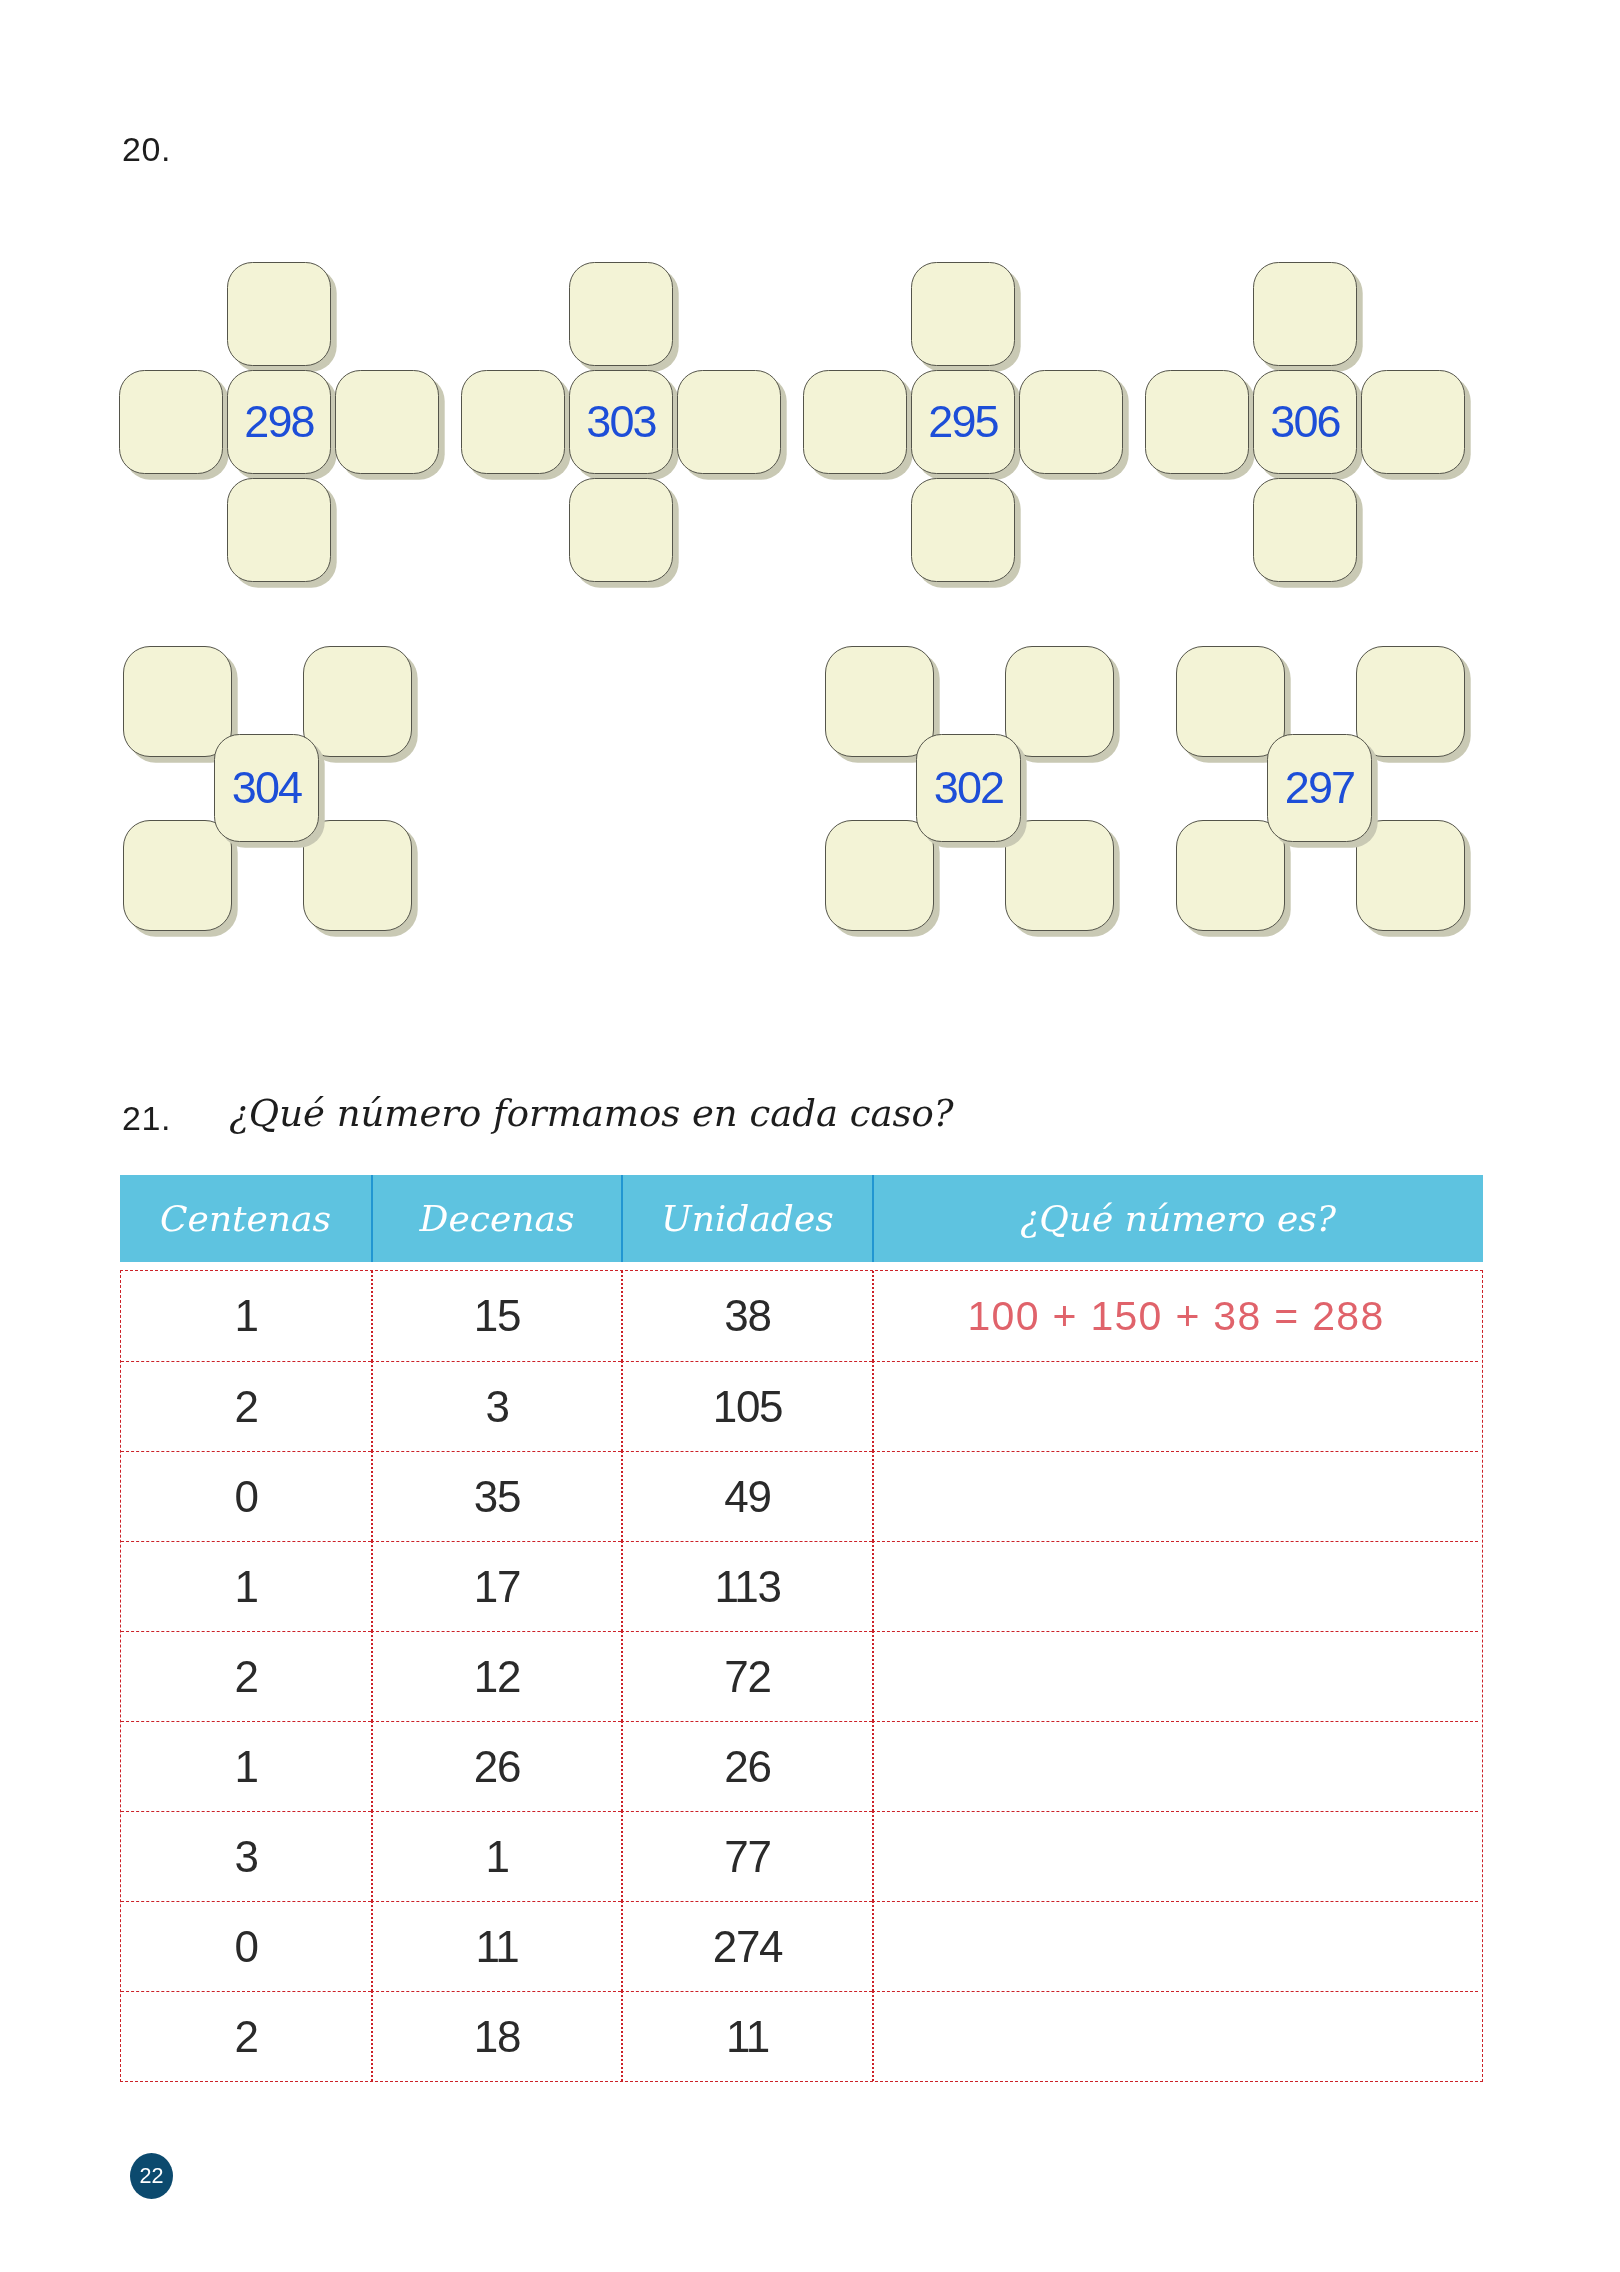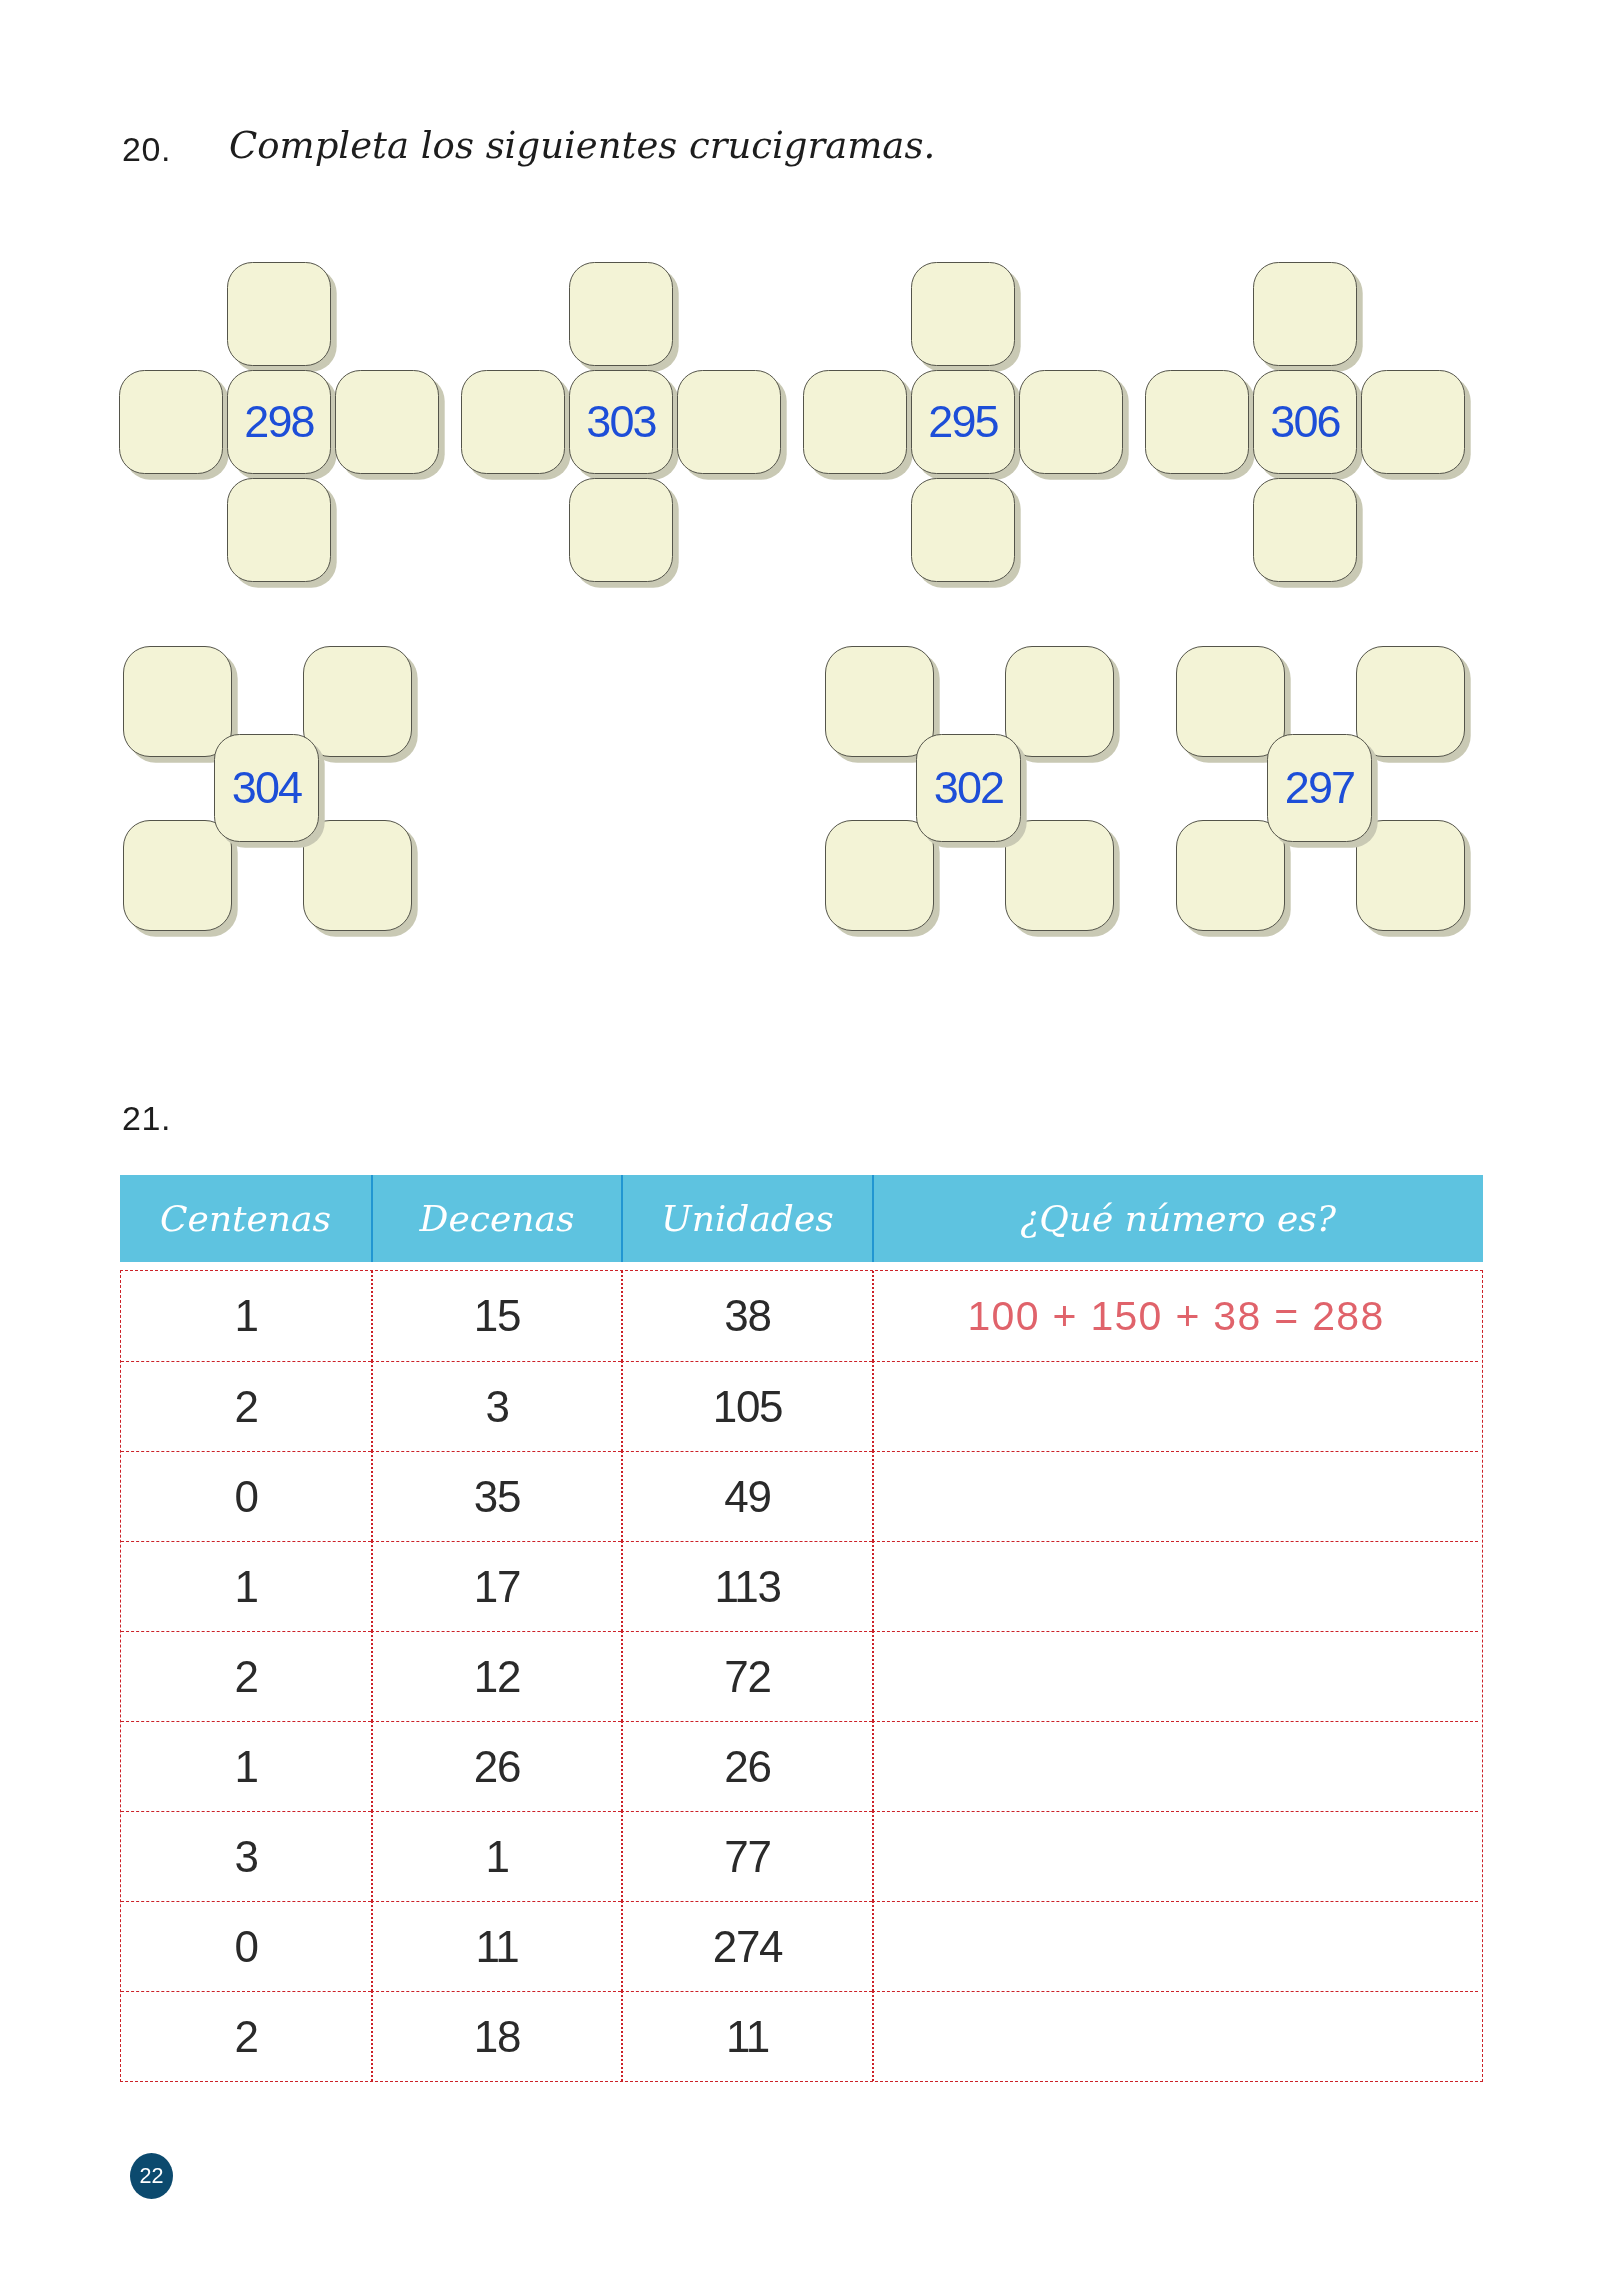--- a/index.html
+++ b/index.html
@@ -54,21 +54,20 @@
   .page-badge{position:absolute;left:130px;top:2153px;width:43px;height:46px;
               background:#0c4a6e;border-radius:50%;display:flex;align-items:center;
               justify-content:center;font-size:21.6px;color:#ffffff;}
 </style>
 </head>
 <body>
 
 <div class="page">
 
   <div class="ex-number" style="left:122px;top:130px;">20.</div>
-  <div class="ex-title" style="left:229px;top:124px;">Completa los siguientes crucigramas.</div>
 
   <div class="plus-cross" style="left:119px;">
     <div class="cell p-top"></div>
     <div class="cell p-left"></div>
     <div class="cell p-center">
       <span class="num">298</span>
     </div>
     <div class="cell p-right"></div>
     <div class="cell p-bottom"></div>
   </div>
@@ -128,20 +127,21 @@
     <div class="cell c-tl"></div>
     <div class="cell c-tr"></div>
     <div class="cell c-bl"></div>
     <div class="cell c-br"></div>
     <div class="cell c-center">
       <span class="num">297</span>
     </div>
   </div>
 
   <div class="ex-number" style="left:122px;top:1099px;">21.</div>
+  <div class="ex-title" style="left:229px;top:1092px;">¿Qué número formamos en cada caso?</div>
 
   <div class="qtable">
     <div class="qhead">
       <div class="hcell h0">Centenas</div>
       <div class="hcell h1">Decenas</div>
       <div class="hcell h2">Unidades</div>
       <div class="hcell h3">¿Qué número es?</div>
     </div>
 
     <div class="qbody">

